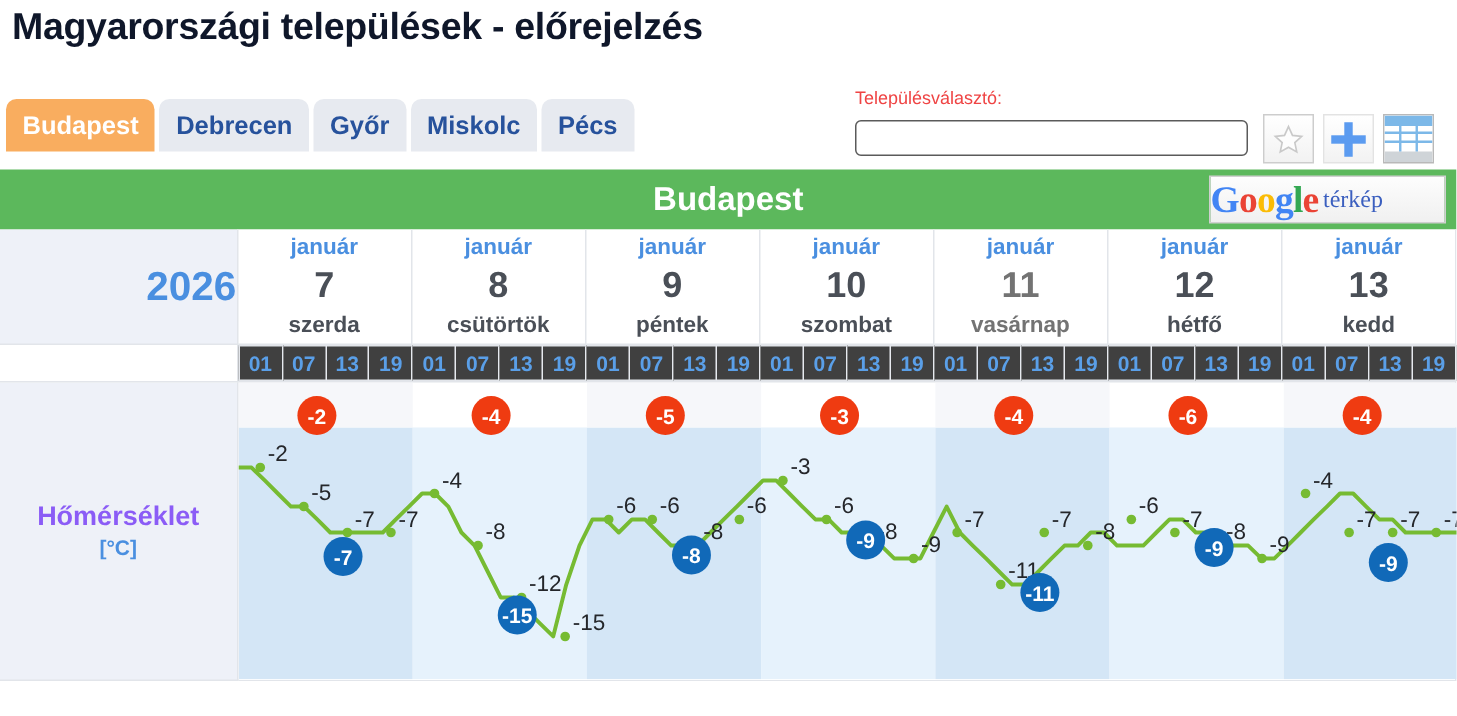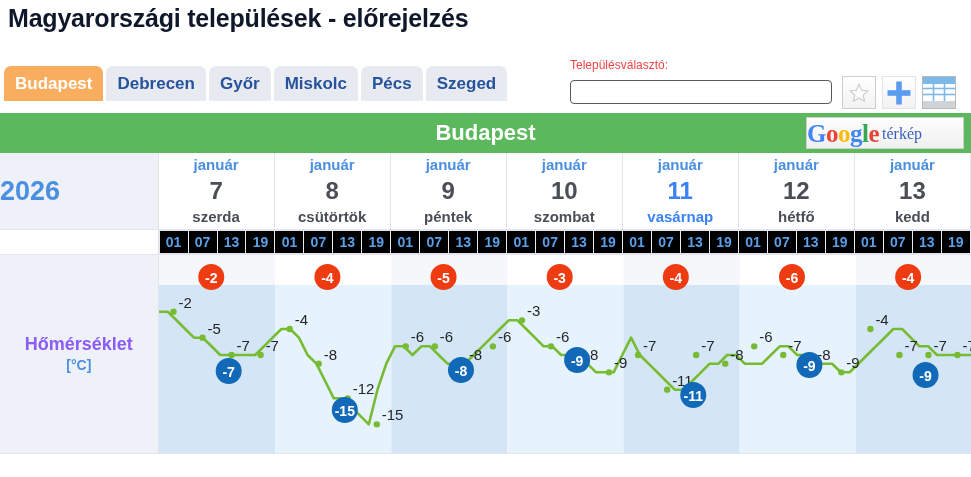--- a/index.html
+++ b/index.html
@@ -152,27 +152,27 @@
     border: 1px solid #e2e5ea;
     border-top: none;
     text-align: center;
     vertical-align: middle;
     background: #ffffff;
   }
   .d-month { font-size: 15px; font-weight: bold; color: #4a8fe0; line-height: 22px; }
   .d-num   { font-size: 24px; font-weight: bold; color: #4a4f57; line-height: 30px; }
   .d-name  { font-size: 15px; font-weight: bold; color: #4a4f57; line-height: 22px; }
   .date-cell.weekend .d-num,
-  .date-cell.weekend .d-name { color: #3b82f6; }
+  .date-cell.weekend .d-name { color: #737373; }
 
   .year-cell {
     border: 1px solid #e2e5ea;
     border-left: none; border-top: none;
     background: #eef1f8;
-    text-align: left;
+    text-align: right;
     vertical-align: middle;
     font-size: 27px;
     font-weight: bold;
     color: #4a8fe0;
   }
 
   
   .hour-row-label {
     background: #ffffff;
     border: 1px solid #e2e5ea;
@@ -184,21 +184,21 @@
   .hour-tick {
     flex: 1 1 0;
     text-align: center;
     font-size: 14px;
     font-weight: bold;
     color: #5a9fe8;
     line-height: 22px;
     border-right: 1px solid #e7eaef;
     border-bottom: 1px solid #e2e5ea;
     border-top: 1px solid #e2e5ea;
-    background: #000000;
+    background: #404040;
   }
   .hour-tick:first-child { border-left: 1px solid #e2e5ea; }
 
   
   .chart-label-cell {
     background: #eef1f8;
     border: 1px solid #e2e5ea;
     border-left: none;
     vertical-align: middle;
     text-align: center;
@@ -226,21 +226,20 @@
 <body>
 
 <div id="page-title">Magyarországi települések - előrejelzés</div>
 
 <div id="tabbar">
     <div class="tab active"><span>Budapest</span></div>
     <div class="tab"><span>Debrecen</span></div>
     <div class="tab"><span>Győr</span></div>
     <div class="tab"><span>Miskolc</span></div>
     <div class="tab"><span>Pécs</span></div>
-    <div class="tab"><span>Szeged</span></div>
   </div>
 
 <div id="selector-label">Településválasztó:</div>
 <input id="city-input" type="text" placeholder="" style="">
 
 <div class="icon-btn" id="btn-star">
   <svg width="22" height="22" viewBox="0 0 24 24">
     <polygon points="12,2.6 14.9,9 21.6,9.7 16.6,14.3 18,21 12,17.6 6,21 7.4,14.3 2.4,9.7 9.1,9" fill="#fdfdfd" stroke="#c9c9c9" stroke-width="1.2"></polygon>
   </svg>
 </div>

